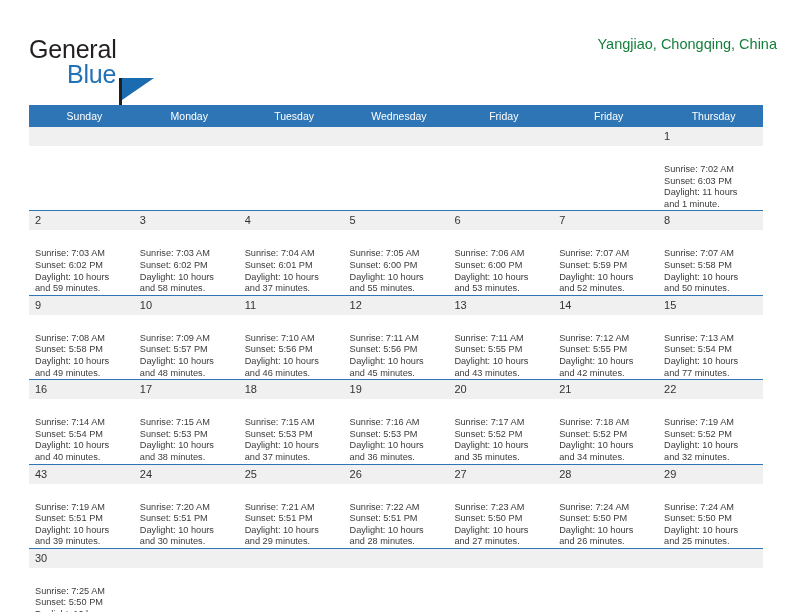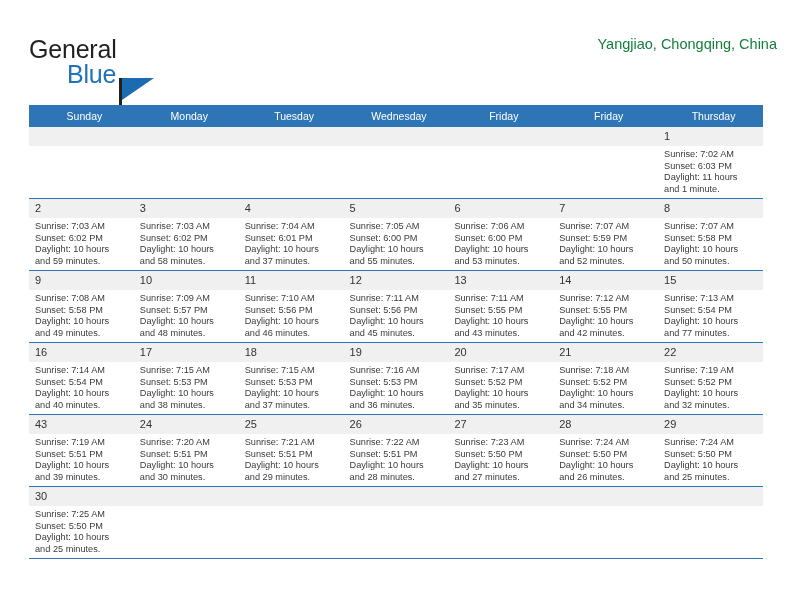--- a/index.html
+++ b/index.html
@@ -122,21 +122,21 @@
     font-size: 11px;
     color: #333333;
     padding: 3px 0 3px 6px;
     line-height: 13px;
     height: 13px;
   }
   .daynum.blank {
     background: #f0f0f0;
   }
   .dayinfo {
-    padding: 3px 5px 0 6px;
+    padding: 18px 5px 0 6px;
     font-size: 9.2px;
     line-height: 11.6px;
     color: #3b3b3b;
   }
   .dayinfo div {
     white-space: nowrap;
   }
 </style>
 </head>
 <body>

